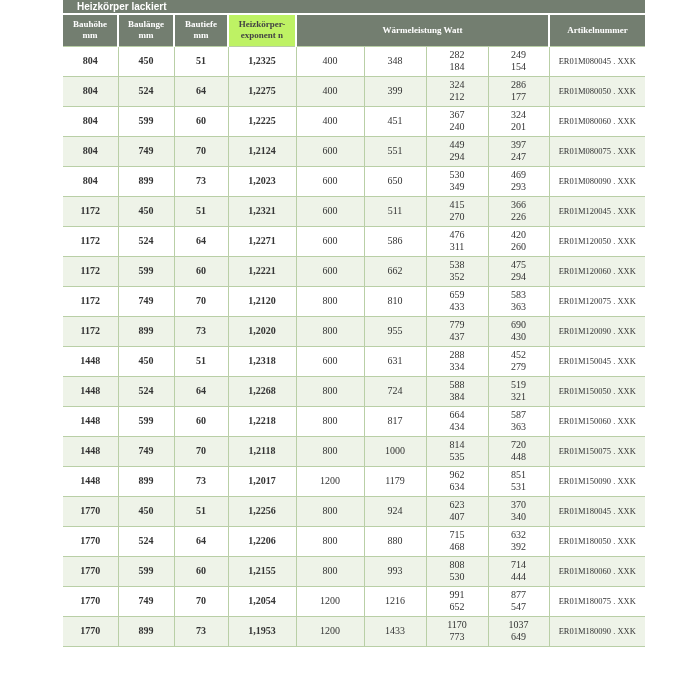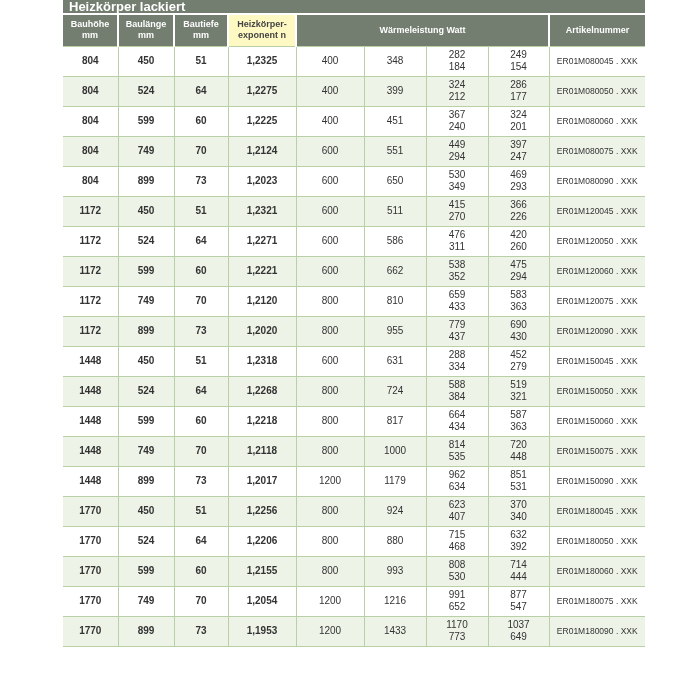--- a/index.html
+++ b/index.html
@@ -9,31 +9,31 @@
     --text-dark:#333333;
   }
   *{box-sizing:border-box;}
   html,body{margin:0;padding:0;}
   body{
     width:700px;height:700px;background:#ffffff;position:relative;
     font-family:"Liberation Sans",sans-serif;color:var(--text-dark);
   }
   .table-wrap{position:absolute;left:63px;top:0;width:582px;}
   .title-bar{
-    background:var(--header-bg);color:#ffffff;font-size:13px;font-weight:bold;
-    height:13px;line-height:13px;padding-left:6px;margin-bottom:2px;
-  }
-  table{border-collapse:collapse;table-layout:fixed;width:582px;}
+    background:var(--header-bg);color:#ffffff;font-size:10px;font-weight:bold;
+    height:13px;line-height:13px;padding-left:14px;margin-bottom:2px;
+  }
+  table{border-collapse:collapse;table-layout:fixed;width:582px;font-family:Liberation Serif, serif;}
   th,td{text-align:center;vertical-align:middle;padding:0 1px;white-space:pre-line;overflow:hidden;}
   .head-row th{
     background:var(--header-bg);color:#ffffff;font-size:9px;font-weight:bold;
     height:31px;line-height:11px;border-left:2px solid #ffffff;
   }
   .head-row th:first-child{border-left:none;}
-  .head-row th.light{background:#fef9c3;color:#444444;}
+  .head-row th.light{background:#bef264;color:#444444;}
   .sub-row th{
     background:#ffffff;color:#333333;font-size:9px;font-weight:normal;
     height:52px;line-height:13px;
   }
   .sub-row th.watt{border-left:1px solid var(--grid-line);}
   .sub-row th.watt-last{border-right:1px solid var(--grid-line);}
   tbody td{
     font-size:10px;height:30px;line-height:12px;
     border-top:1px solid var(--grid-line);border-left:1px solid var(--grid-line);
   }

